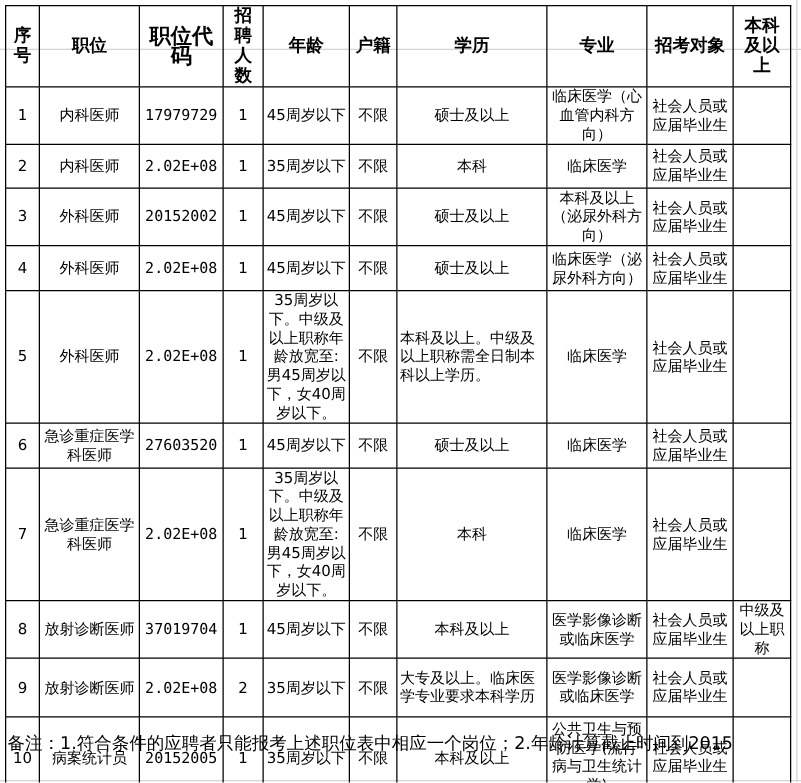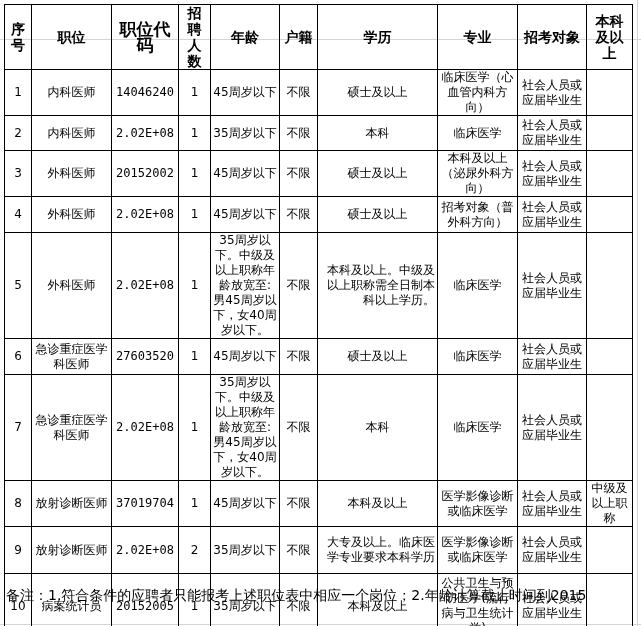--- a/index.html
+++ b/index.html
@@ -6,21 +6,21 @@
   body { width:641px; height:626px; position:relative; overflow:hidden;
          font-family:"DejaVu Sans", sans-serif; color:#000; }
   .gridline-h { position:absolute; left:0; width:641px; height:1px; background:#d4d4d4; }
   .gridline-v { position:absolute; top:0; height:626px; width:1px; background:#d4d4d4; }
   table.jobs { position:absolute; left:4px; top:4px; border-collapse:collapse; table-layout:fixed; }
   table.jobs td, table.jobs th {
     border:1.5px solid #000; padding:0 2px; text-align:center; vertical-align:middle;
     font-size:12px; line-height:15px; overflow:hidden; font-weight:normal;
   }
   table.jobs th { font-family:"DejaVu Sans", sans-serif; font-weight:bold; font-size:14px; line-height:16px; }
-  table.jobs td.left { text-align:right; }
+  table.jobs td.left { text-align:left; }
   table.jobs td.code { font-family:"DejaVu Sans Mono", monospace; font-size:12px; }
   .note { position:absolute; left:6px; top:586px; font-size:14px; line-height:18px; white-space:nowrap; }
 </style>
 </head>
 <body>
 
 <div class="gridline-h" style="top:39px"></div>
 <div class="gridline-h" style="top:624px"></div>
 <div class="gridline-v" style="left:637px"></div>
 
@@ -48,21 +48,21 @@
       <th>学历</th>
       <th>专业</th>
       <th>招考对象</th>
       <th>本科及以上</th>
     </tr>
   </thead>
   <tbody>
     <tr style="height:46px">
       <td>1</td>
       <td>内科医师</td>
-      <td class="code">14046240</td>
+      <td class="code">17979729</td>
       <td>1</td>
       <td>45周岁以下</td>
       <td>不限</td>
       <td>硕士及以上</td>
       <td>临床医学（心血管内科方向）</td>
       <td>社会人员或应届毕业生</td>
       <td></td>
     </tr>
     <tr style="height:35px">
       <td>2</td>
@@ -89,21 +89,21 @@
       <td></td>
     </tr>
     <tr style="height:36px">
       <td>4</td>
       <td>外科医师</td>
       <td class="code">2.02E+08</td>
       <td>1</td>
       <td>45周岁以下</td>
       <td>不限</td>
       <td>硕士及以上</td>
-      <td>招考对象（普外科方向）</td>
+      <td>临床医学（泌尿外科方向）</td>
       <td>社会人员或应届毕业生</td>
       <td></td>
     </tr>
     <tr style="height:99px">
       <td>5</td>
       <td>外科医师</td>
       <td class="code">2.02E+08</td>
       <td>1</td>
       <td>35周岁以下。中级及以上职称年龄放宽至:男45周岁以下，女40周岁以下。</td>
       <td>不限</td>

